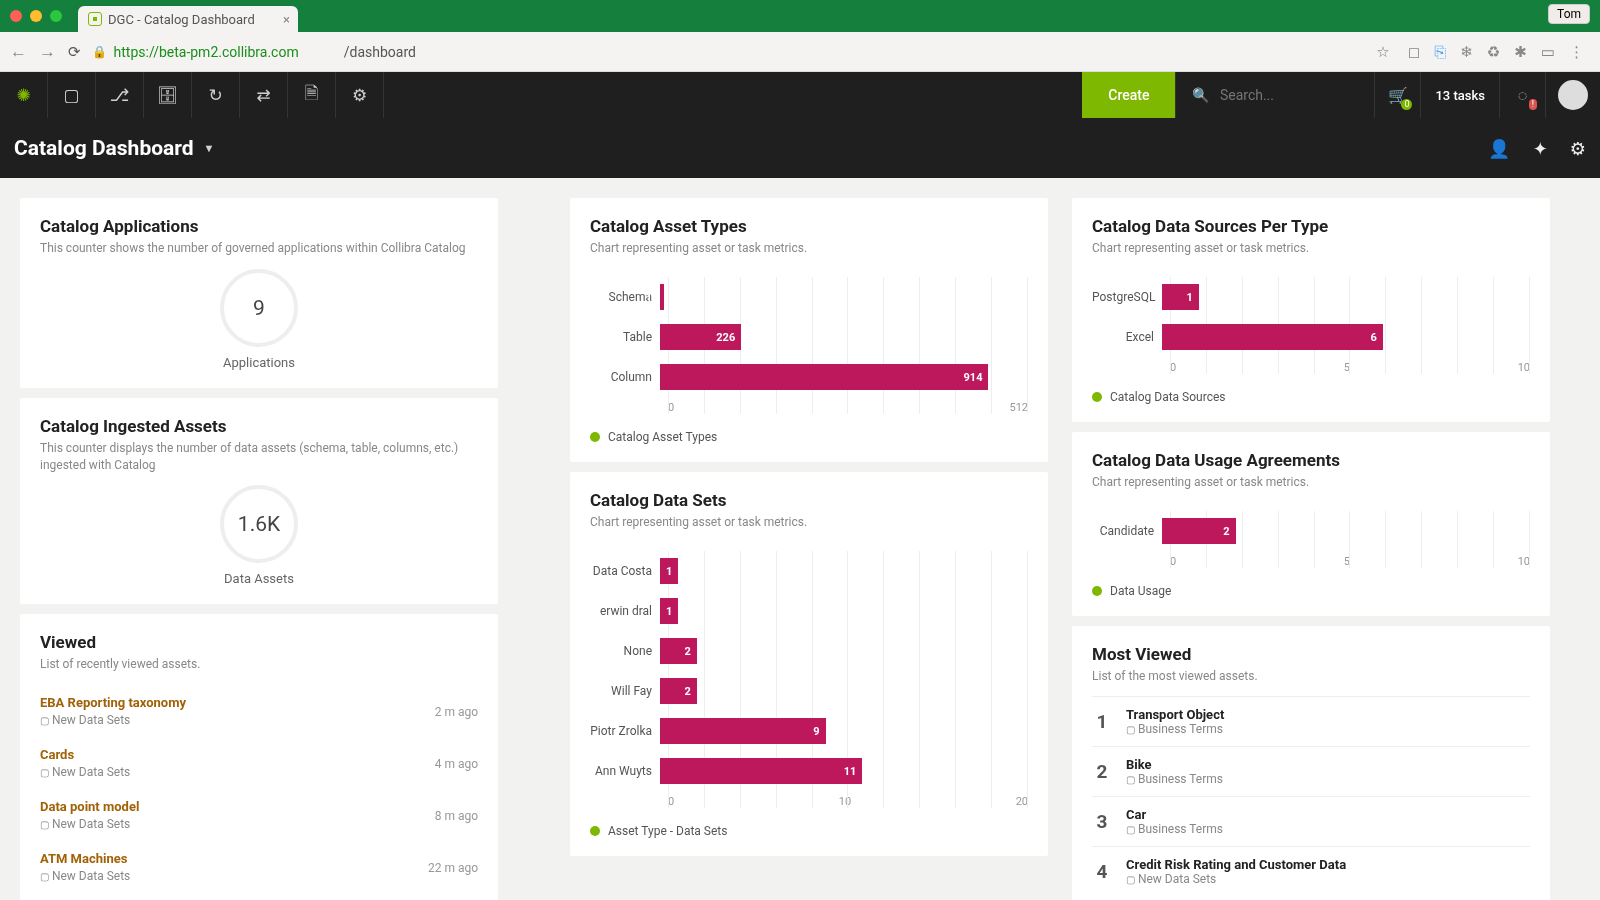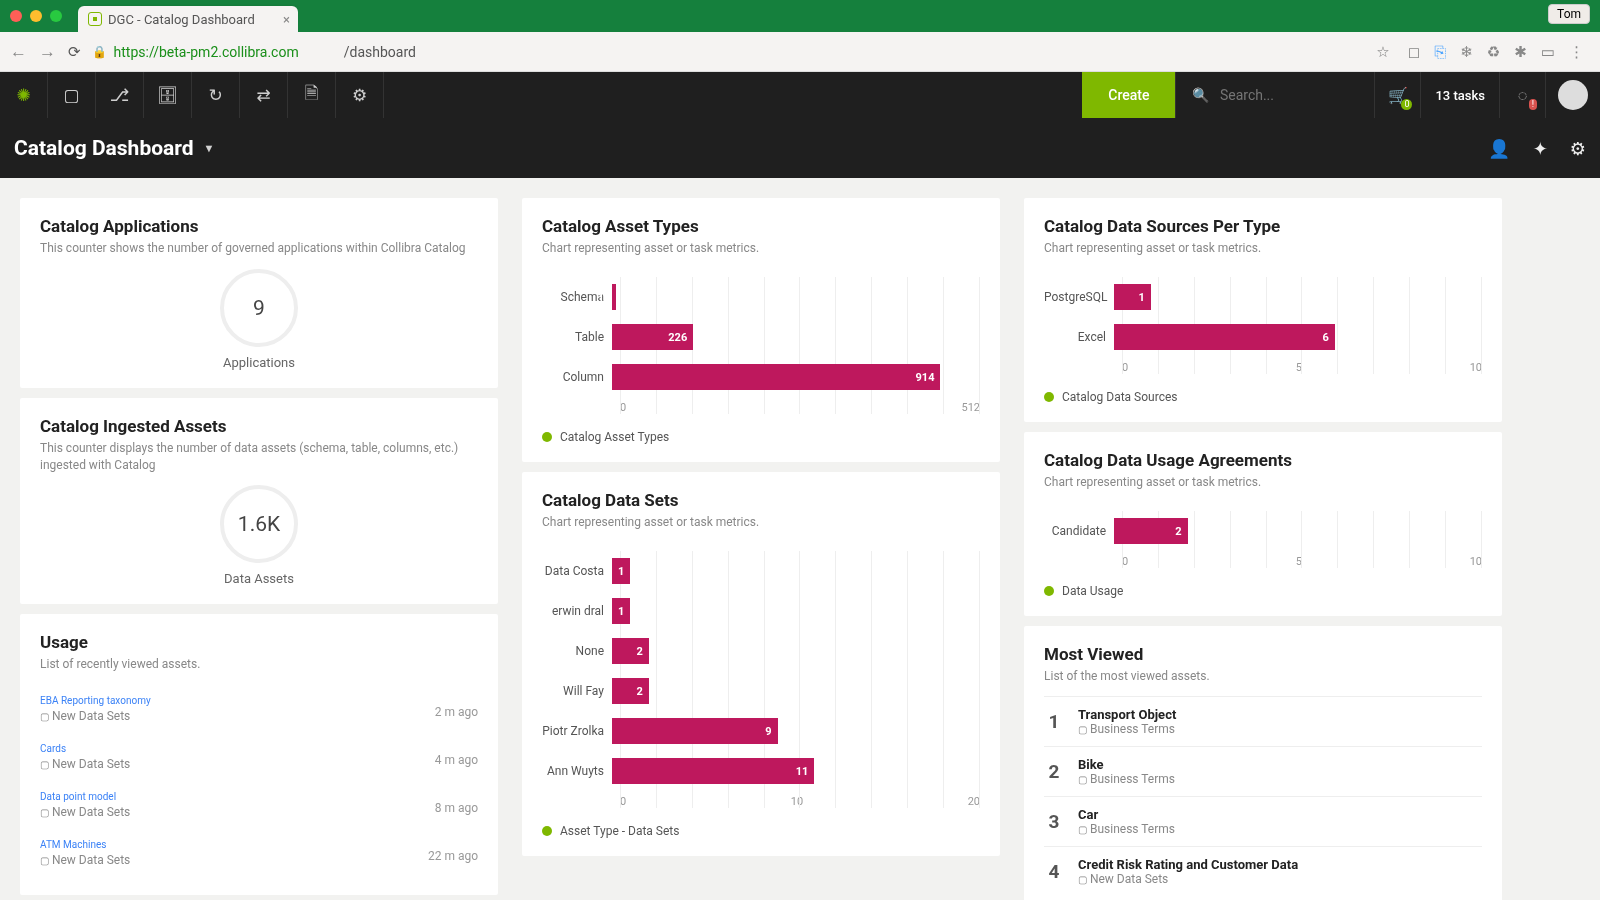--- a/index.html
+++ b/index.html
@@ -44,34 +44,34 @@
 
 .dash-header { height:60px; background:#1f1f1f; display:flex; align-items:center; padding:0 14px; color:#fff; }
 .dash-title { font-size:21px; font-weight:700; display:flex; align-items:center; gap:10px; }
 .dash-drop { font-size:11px; opacity:.8; }
 .dash-actions { margin-left:auto; display:flex; gap:22px; font-size:18px; color:#eee; }
 
 
 .content { background:#f2f2f0; padding:20px; height:722px; overflow:hidden; display:flex; gap:24px; }
 .col { display:flex; flex-direction:column; gap:10px; }
 .col1 { width:478px; }
-.col2 { width:478px; }
+.col2 { width:478px;margin-left:48px; }
 .col3 { width:478px; }
 
 .panel { background:#fff; border-radius:2px; padding:18px 20px; }
 .panel h2 { font-size:17px; font-weight:700; color:#222; margin-bottom:4px; }
 .panel .sub { font-size:12px; color:#888; margin-bottom:12px; line-height:1.4; }
 
 
 .counter-ring { width:78px; height:78px; border:4px solid #eee; border-radius:50%; margin:12px auto 8px; display:flex; align-items:center; justify-content:center; font-size:21px; color:#444; font-weight:400; }
 .counter-label { text-align:center; font-size:13px; color:#666; }
 
 
 .recent-item { padding:10px 0; position:relative; }
-.recent-title { font-size:10px; font-weight:400; color:#3b82f6; }
+.recent-title { font-size:13px; font-weight:700; color:#a16207; }
 .recent-meta { font-size:12px; color:#888; margin-top:3px; }
 .recent-meta::before { content:"▢ "; font-size:10px; }
 .recent-time { position:absolute; right:0; top:20px; font-size:12px; color:#999; }
 
 
 .hbar-chart { position:relative; margin:20px 0 8px; }
 .hbar-row { display:flex; align-items:center; height:40px; }
 .hbar-label { width:70px; text-align:right; font-size:12px; color:#555; padding-right:8px; flex-shrink:0; }
 .hbar-track { flex:1; height:26px; position:relative; }
 .hbar-fill { height:100%; background:#be185d; position:relative; }
@@ -172,21 +172,21 @@
     </div>
 
     <div class="panel">
       <h2>Catalog Ingested Assets</h2>
       <div class="sub">This counter displays the number of data assets (schema, table, columns, etc.) ingested with Catalog</div>
       <div class="counter-ring">1.6K</div>
       <div class="counter-label">Data Assets</div>
     </div>
 
     <div class="panel">
-      <h2>Usage</h2>
+      <h2>Viewed</h2>
       <div class="sub">List of recently viewed assets.</div>
       <div id="recent-list">
           <div class="recent-item">
             <div class="recent-title">EBA Reporting taxonomy</div>
             <div class="recent-meta">New Data Sets</div>
             <div class="recent-time">2 m ago</div>
           </div>
           <div class="recent-item">
             <div class="recent-title">Cards</div>
             <div class="recent-meta">New Data Sets</div>

